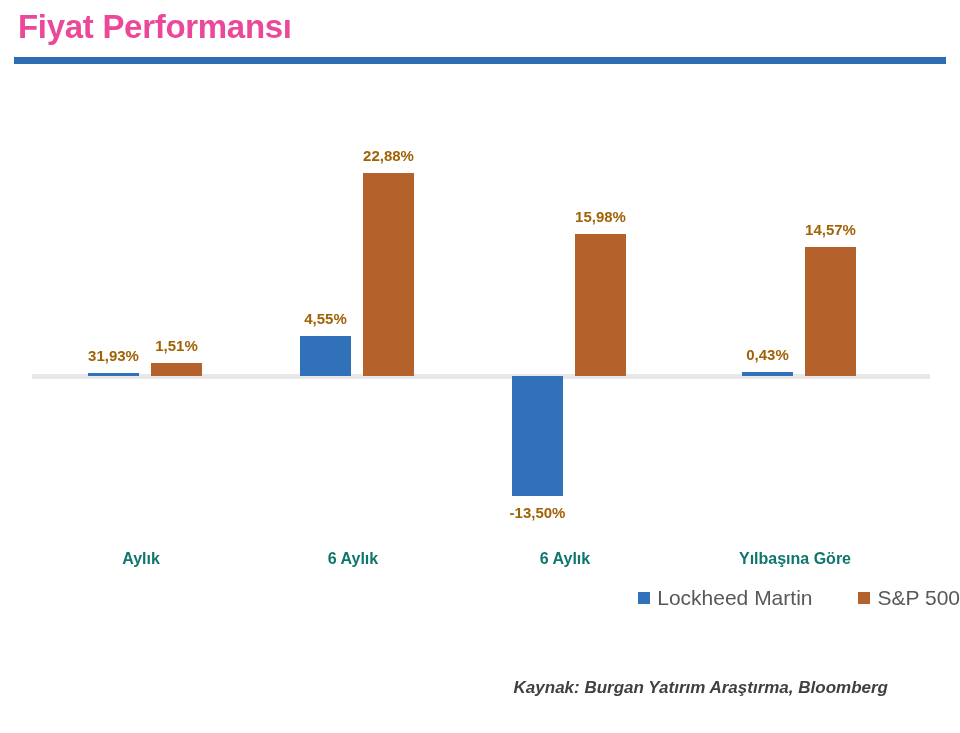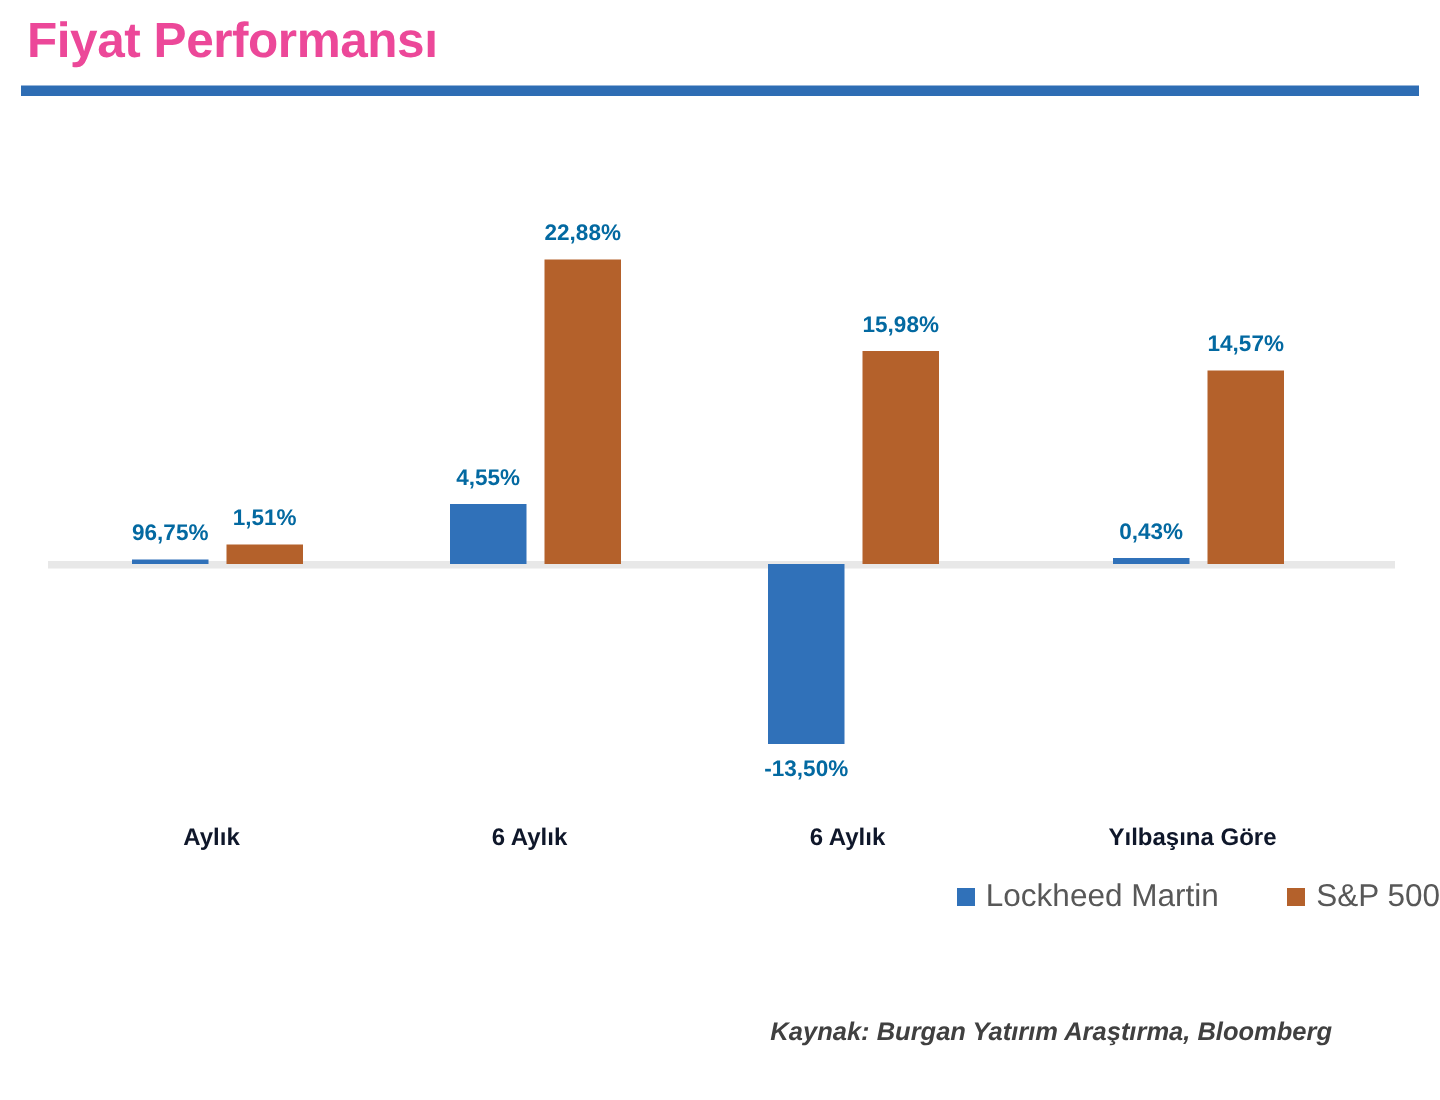--- a/index.html
+++ b/index.html
@@ -69,42 +69,42 @@
     position: absolute;
     width: 51px;
   }
   .bar-blue  { background: #3071B9; }
   .bar-orange{ background: #B4612B; }
 
   .bar-label {
     position: absolute;
     font-size: 15px;
     font-weight: bold;
-    color: #0369a1;
+    color: #a16207;
     white-space: nowrap;
     text-align: center;
     width: 110px;
   }
 
   
   .cats {
     position: absolute;
     left: 0;
     top: 550px;
     width: 960px;
     height: 26px;
   }
   .cat {
     position: absolute;
     top: 0;
     width: 210px;
     text-align: center;
     font-size: 16px;
     font-weight: bold;
-    color: #0f172a;
+    color: #0f766e;
     white-space: nowrap;
   }
 
   
   .legend {
     position: absolute;
     left: 0;
     top: 583px;
     width: 960px;
     height: 30px;
@@ -149,21 +149,21 @@
 <div class="title-block">
   <div class="title-text">Fiyat Performansı</div>
   <div class="title-rule"></div>
 </div>
 
 <div class="plot">
   <div class="axis-line"></div>
 
 <div class="group" style="left: 36px;">
       <div class="bar bar-blue" style="background: rgb(48, 113, 185); left: 52px; height: 3.2782px; top: 302.722px;"></div>
-      <div class="bar-label" style="left: 22.5px; top: 276.722px;">96,75%</div>
+      <div class="bar-label" style="left: 22.5px; top: 276.722px;">31,93%</div>
       <div class="bar bar-orange" style="background: rgb(180, 97, 43); left: 115px; height: 13.3786px; top: 292.621px;"></div>
       <div class="bar-label" style="left: 85.5px; top: 266.621px;">1,51%</div>
     </div>
     <div class="group" style="left: 248px;">
       <div class="bar bar-blue" style="background: rgb(48, 113, 185); left: 52px; height: 40.313px; top: 265.687px;"></div>
       <div class="bar-label" style="left: 22.5px; top: 239.687px;">4,55%</div>
       <div class="bar bar-orange" style="background: rgb(180, 97, 43); left: 115px; height: 202.717px; top: 103.283px;"></div>
       <div class="bar-label" style="left: 85.5px; top: 77.2832px;">22,88%</div>
     </div>
     <div class="group" style="left: 460px;">

